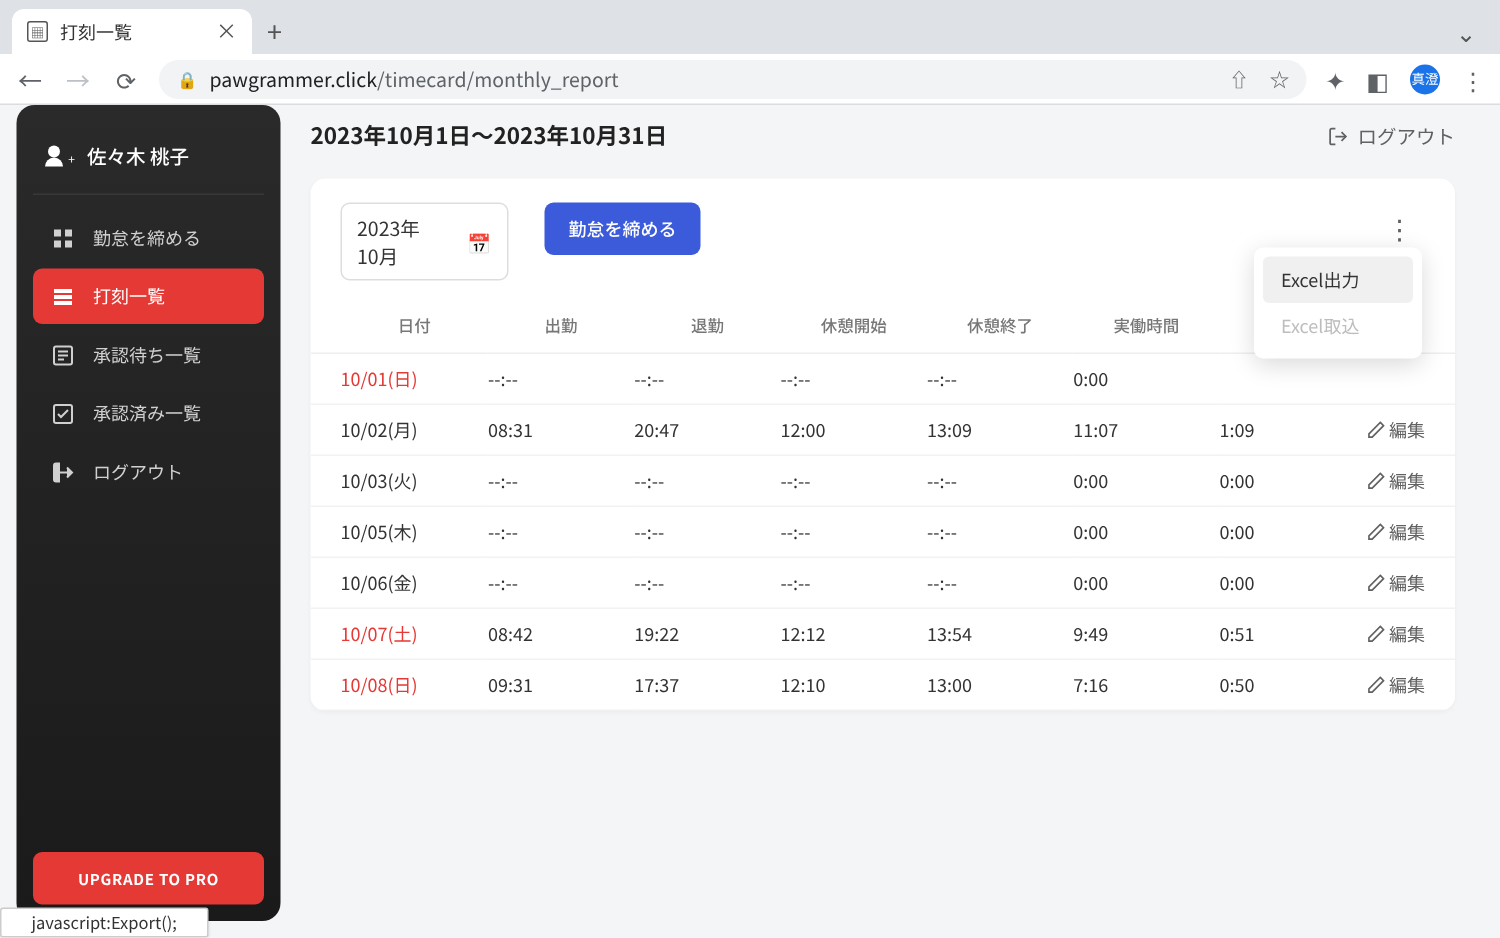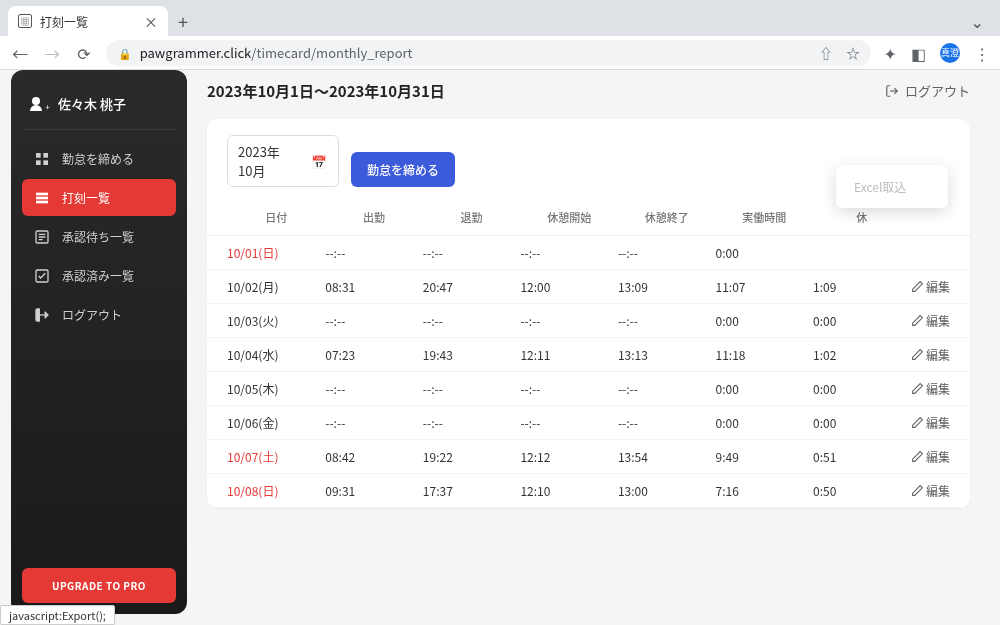--- a/index.html
+++ b/index.html
@@ -46,21 +46,21 @@
 
 .upgrade-btn { margin-top: auto; background: #e53935; color: #fff; text-align: center; padding: 10px; border-radius: 6px; font-size: 10px; font-weight: 700; letter-spacing: 0.5px; cursor: pointer; }
 
 
 .main { flex: 1; padding: 10px 30px 0 20px; overflow: hidden; }
 .top-row { display: flex; align-items: center; justify-content: space-between; padding: 0 0 18px 0; }
 .date-range { font-size: 15px; font-weight: 600; color: #222; }
 .logout-link { display: flex; align-items: center; gap: 6px; font-size: 13px; color: #616161; cursor: pointer; }
 
 .panel { background: #fff; border-radius: 10px; padding: 16px 0 0 0; box-shadow: 0 1px 3px rgba(0,0,0,0.04); position: relative; }
-.panel-toolbar { display: flex; align-items: flex-end; gap: 12px; padding: 0 20px 14px 20px; }
+.panel-toolbar { display: flex; align-items: flex-start; gap: 24px; padding: 0 20px 14px 20px; }
 .month-picker { border: 1px solid #ddd; border-radius: 6px; padding: 6px 10px; font-size: 13px; display: flex; align-items: center; gap: 30px; color: #333; width: 112px; justify-content: space-between; }
 .close-btn { background: #3b5bdb; color: #fff; border-radius: 6px; padding: 9px 16px; font-size: 12px; font-weight: 500; cursor: pointer; }
 .more-btn { margin-left: auto; font-size: 18px; color: #616161; padding: 4px 8px; cursor: pointer; }
 .dropdown { position: absolute; right: 22px; top: 46px; background: #fff; border-radius: 6px; box-shadow: 0 4px 16px rgba(0,0,0,0.15); padding: 6px; min-width: 112px; z-index: 10; }
 .dropdown-item { padding: 7px 12px; font-size: 12px; border-radius: 4px; cursor: pointer; color: #333; }
 .dropdown-item:hover, .dropdown-item.hover { background: #f0f0f0; }
 .dropdown-item.disabled { color: #bdbdbd; cursor: default; }
 
 .table-wrap { overflow: hidden; }
 table { width: 100%; border-collapse: collapse; font-size: 12px; }
@@ -69,21 +69,21 @@
 td { padding: 8px 0; border-bottom: 1px solid #f2f2f2; color: #333; }
 td:first-child { padding-left: 20px; width: 120px; }
 tr.weekend td:first-child, tr.holiday td:first-child { color: #e53935; }
 .col-date { width: 120px; }
 .col-time { width: 100px; }
 .col-act { width: 100px; }
 .col-edit { width: 60px; text-align: right; padding-right: 20px; }
 .edit-cell { display: flex; align-items: center; gap: 2px; justify-content: flex-end; color: #616161; cursor: pointer; }
 .edit-cell svg { width: 13px; height: 13px; }
 
-.status-tip { position: absolute; bottom: 0; left: 0; background: #fff; border: 1px solid #ccc; border-radius: 2px; padding: 1px 8px; font-size: 11px; color: #333; box-shadow: 0 1px 2px rgba(0,0,0,0.1); }
+.status-tip { position: absolute; bottom: 0; left: 0; background: #fff; border: 1px solid #ccc; border-radius: 2px; padding: 1px 20px; font-size: 11px; color: #333; box-shadow: 0 1px 2px rgba(0,0,0,0.1); }
 </style>
 </head>
 <body>
 
 <div class="browser-chrome">
   <div class="tab-bar">
     <div class="tab">
       <span class="favicon">▦</span>
       <span class="title">打刻一覧</span>
       <span class="close">×</span>
@@ -195,20 +195,21 @@
       <div class="panel-toolbar">
         <div class="month-picker">
           <span>2023年10月</span>
           <span>📅</span>
         </div>
         <div class="close-btn">勤怠を締める</div>
         <div class="more-btn">⋮</div>
       </div>
 
       <div class="dropdown">
+        <div class="dropdown-item hover">Excel出力</div>
         <div class="dropdown-item disabled">Excel取込</div>
       </div>
 
       <div class="table-wrap">
         <table>
           <thead>
             <tr>
               <th class="col-date">日付</th>
               <th class="col-time">出勤</th>
               <th class="col-time">退勤</th>
@@ -258,37 +259,20 @@
                 <td class="col-edit">
                   <span class="edit-cell">
                     <svg viewBox="0 0 24 24" fill="none" stroke="currentColor" stroke-width="2">
                       <path d="M17 3l4 4L7 21H3v-4L17 3z"></path>
                     </svg>
                     <span>編集</span>
                   </span>
                 </td>
               </tr>
               <tr>
-                <td>10/04(水)</td>
-                <td>07:23</td>
-                <td>19:43</td>
-                <td>12:11</td>
-                <td>13:13</td>
-                <td>11:18</td>
-                <td>1:02</td>
-                <td class="col-edit">
-                  <span class="edit-cell">
-                    <svg viewBox="0 0 24 24" fill="none" stroke="currentColor" stroke-width="2">
-                      <path d="M17 3l4 4L7 21H3v-4L17 3z"></path>
-                    </svg>
-                    <span>編集</span>
-                  </span>
-                </td>
-              </tr>
-              <tr>
                 <td>10/05(木)</td>
                 <td>--:--</td>
                 <td>--:--</td>
                 <td>--:--</td>
                 <td>--:--</td>
                 <td>0:00</td>
                 <td>0:00</td>
                 <td class="col-edit">
                   <span class="edit-cell">
                     <svg viewBox="0 0 24 24" fill="none" stroke="currentColor" stroke-width="2">

